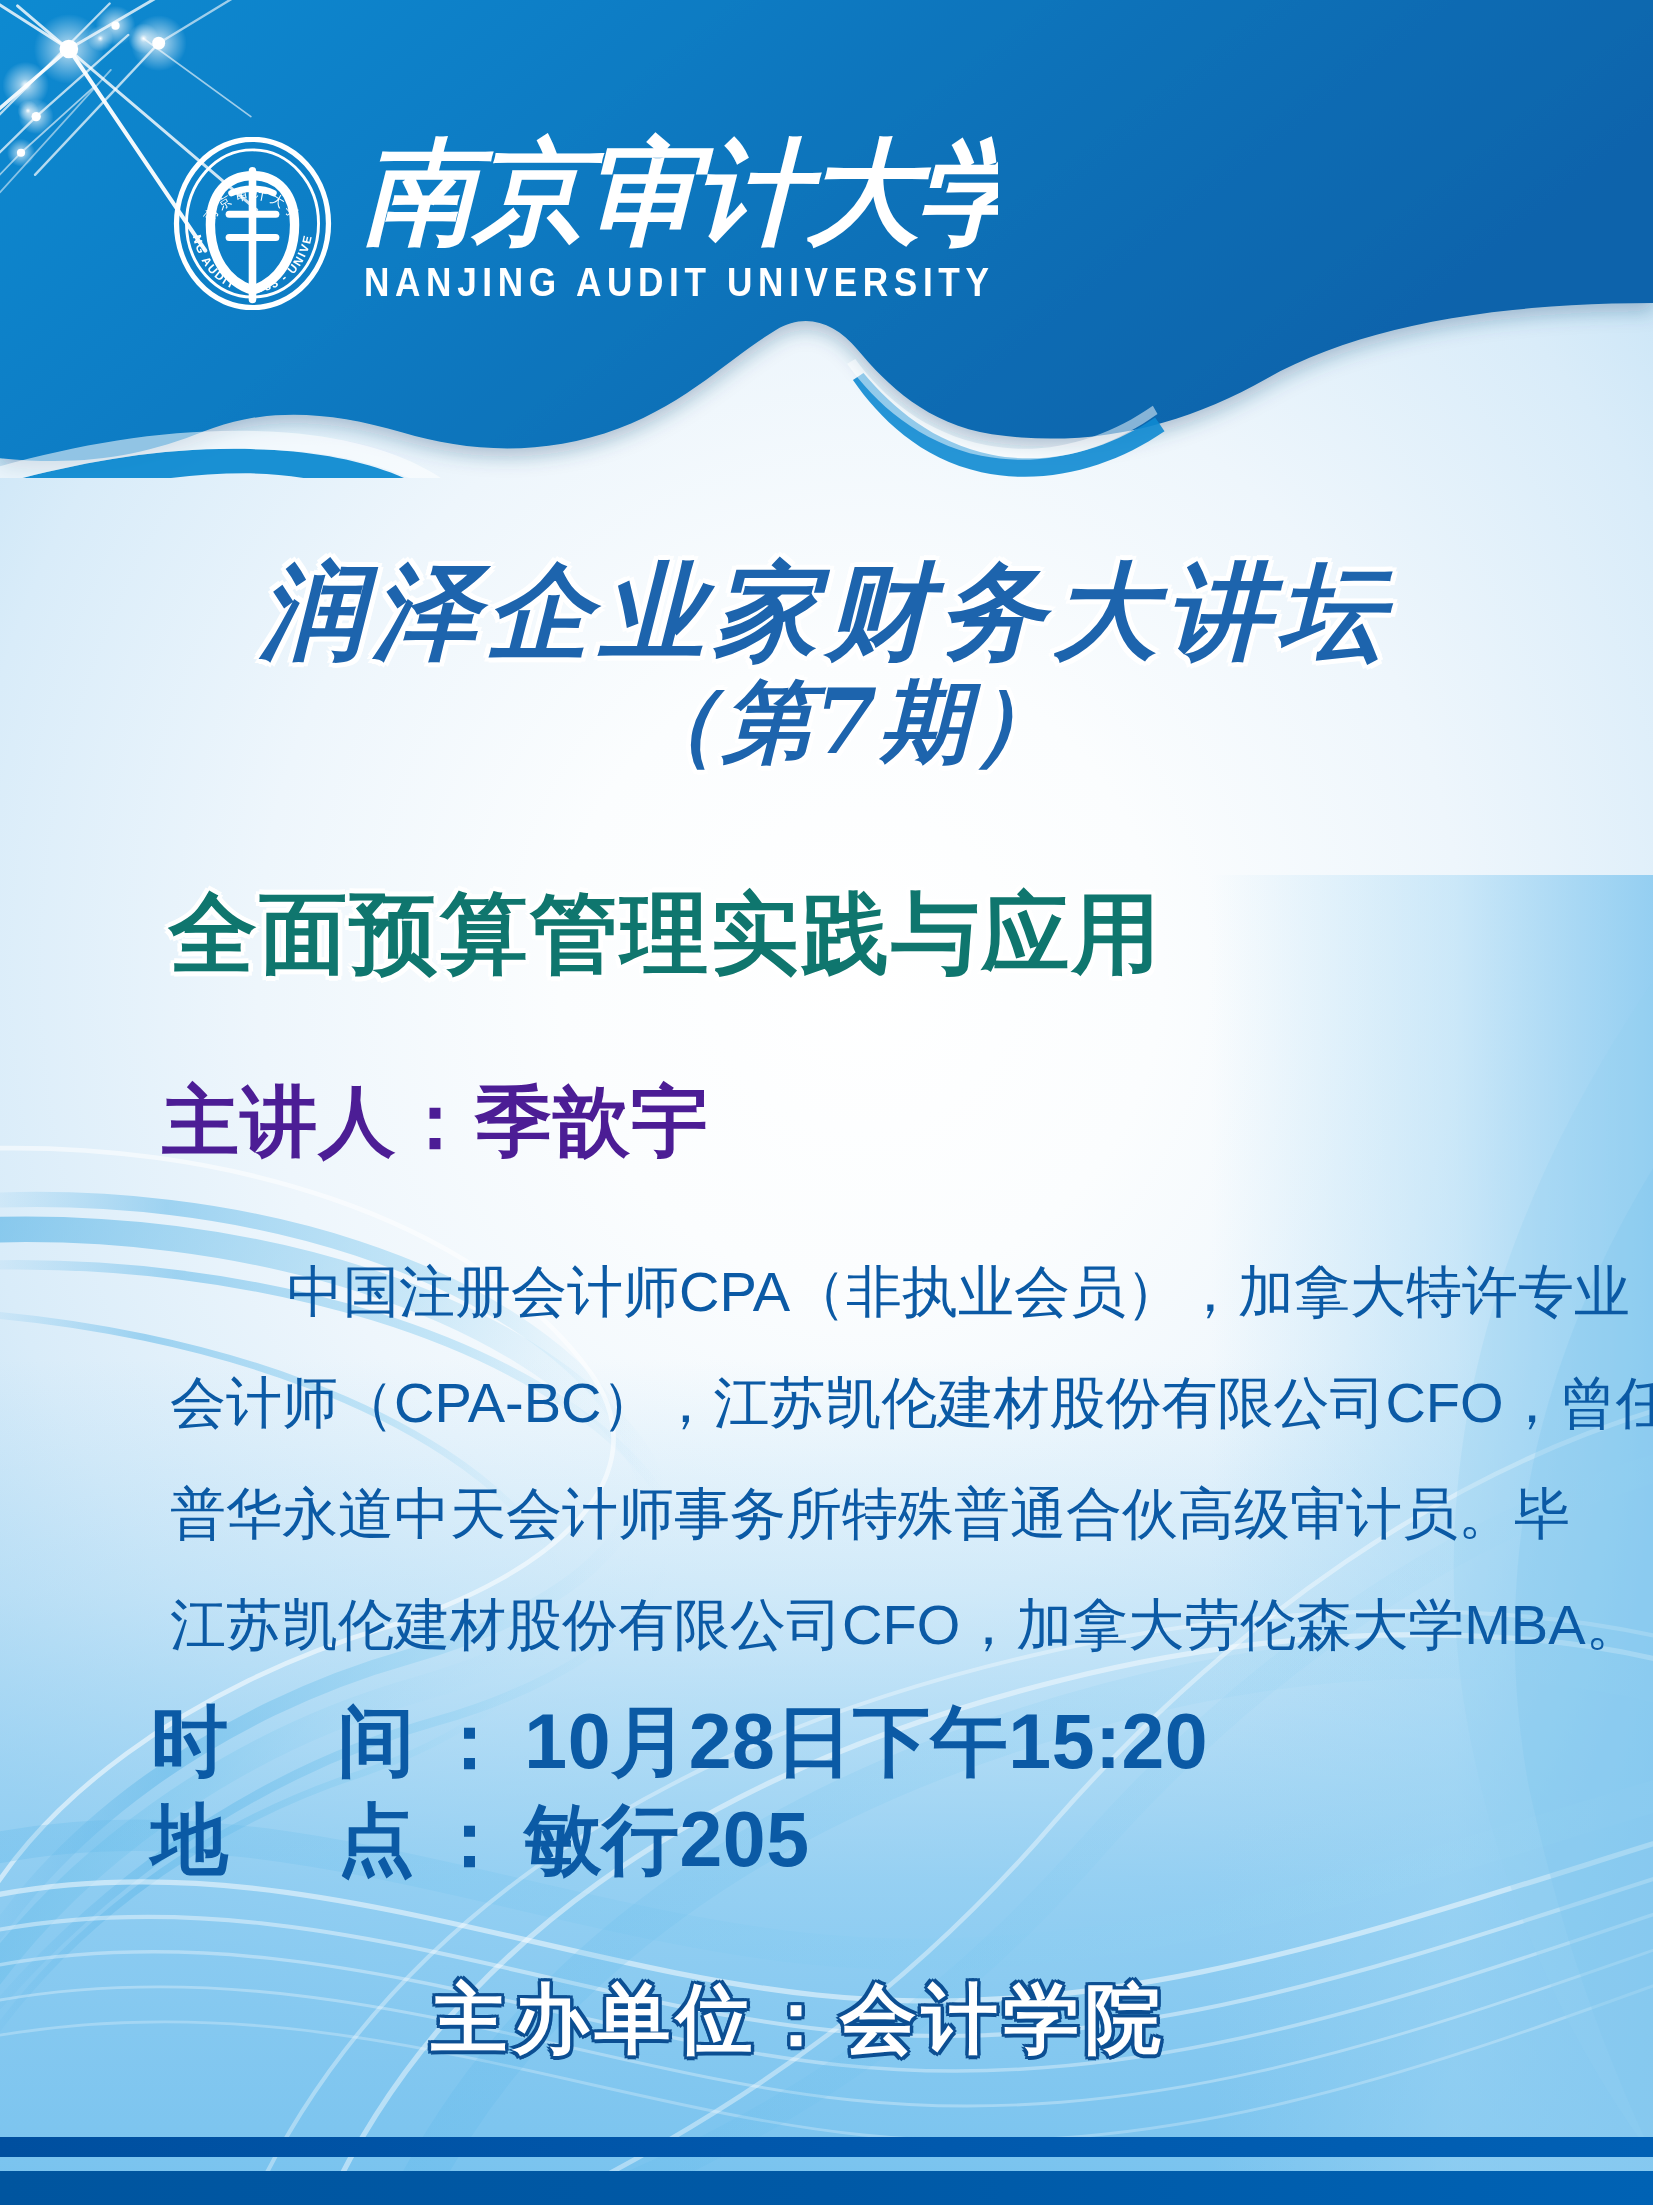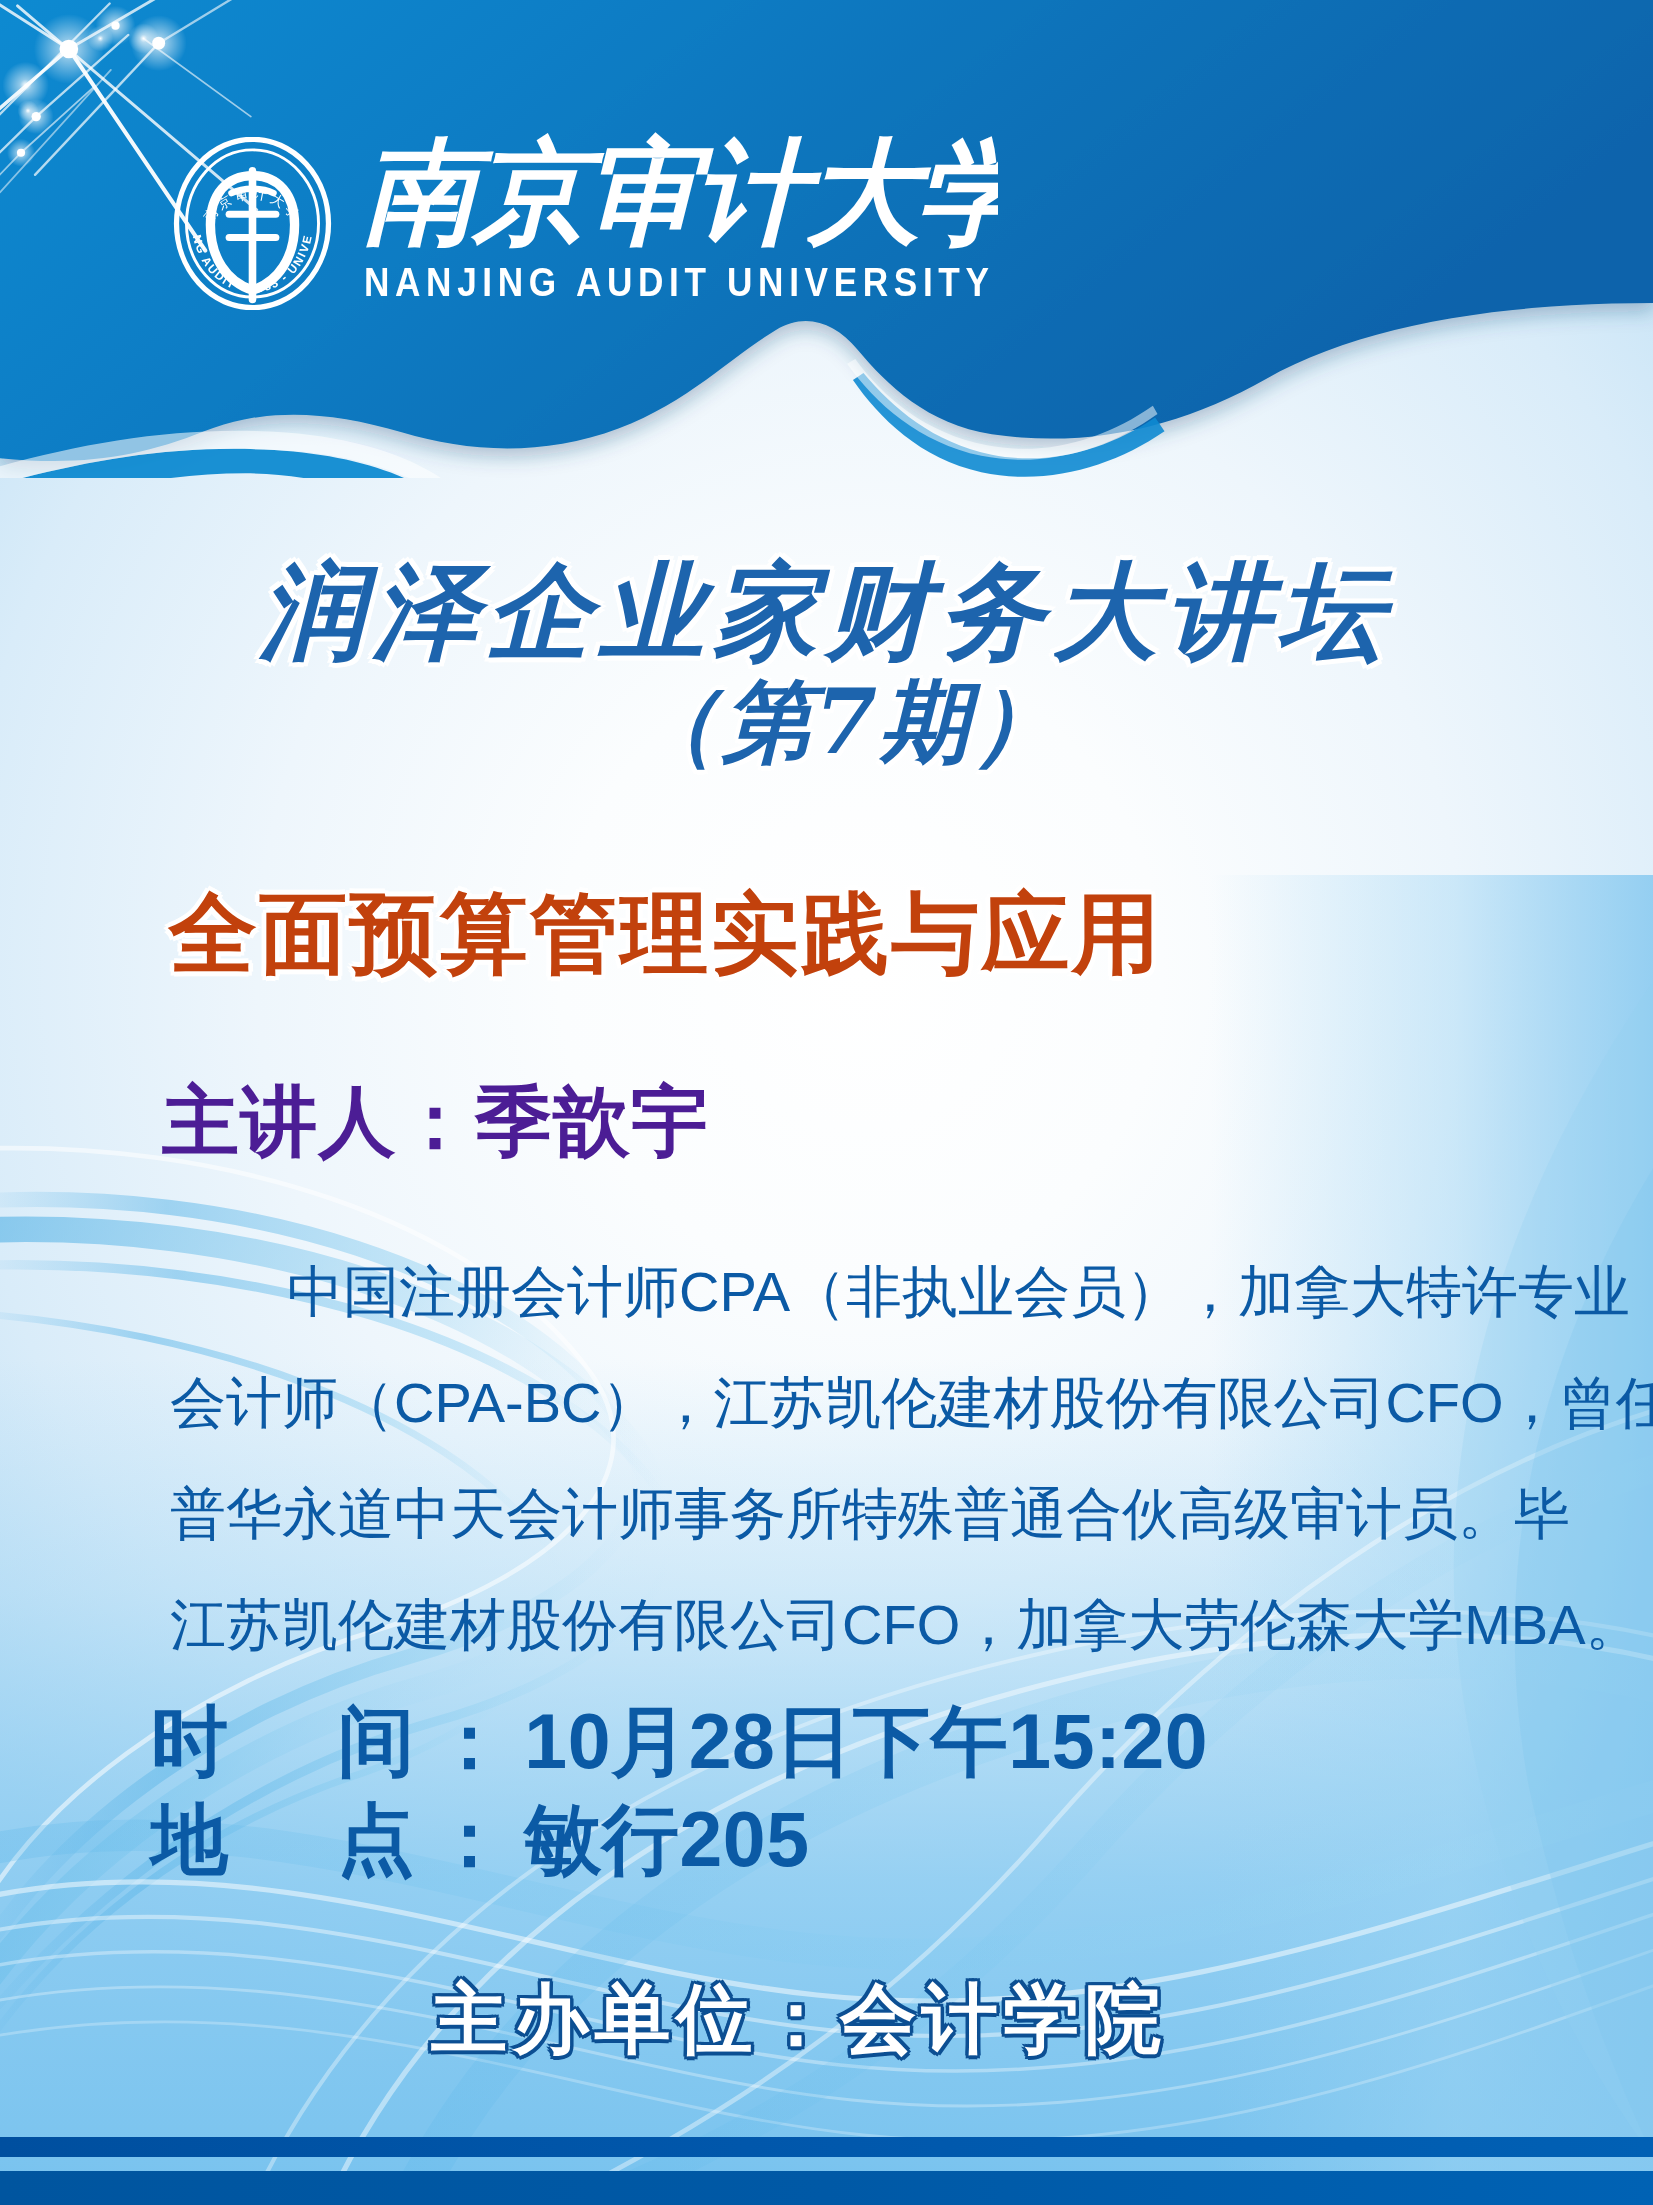--- a/index.html
+++ b/index.html
@@ -143,21 +143,21 @@
 
   .lecture-title {
     position: absolute;
     top: 875px;
     left: 0;
     width: 1331px;
     text-align: center;
     font-size: 88px;
     font-weight: 700;
     letter-spacing: 2.3px;
-    color: #c2410c;
+    color: #0f766e;
     text-shadow:
       -3.5px -3.5px 0 #ffffff, 3.5px -3.5px 0 #ffffff,
       -3.5px  3.5px 0 #ffffff, 3.5px  3.5px 0 #ffffff,
       -4.7px  0   0 #ffffff, 4.7px  0   0 #ffffff,
        0   -4.7px 0 #ffffff, 0    4.7px 0 #ffffff;
     white-space: nowrap;
   }
 
   .speaker-line {
     position: absolute;

